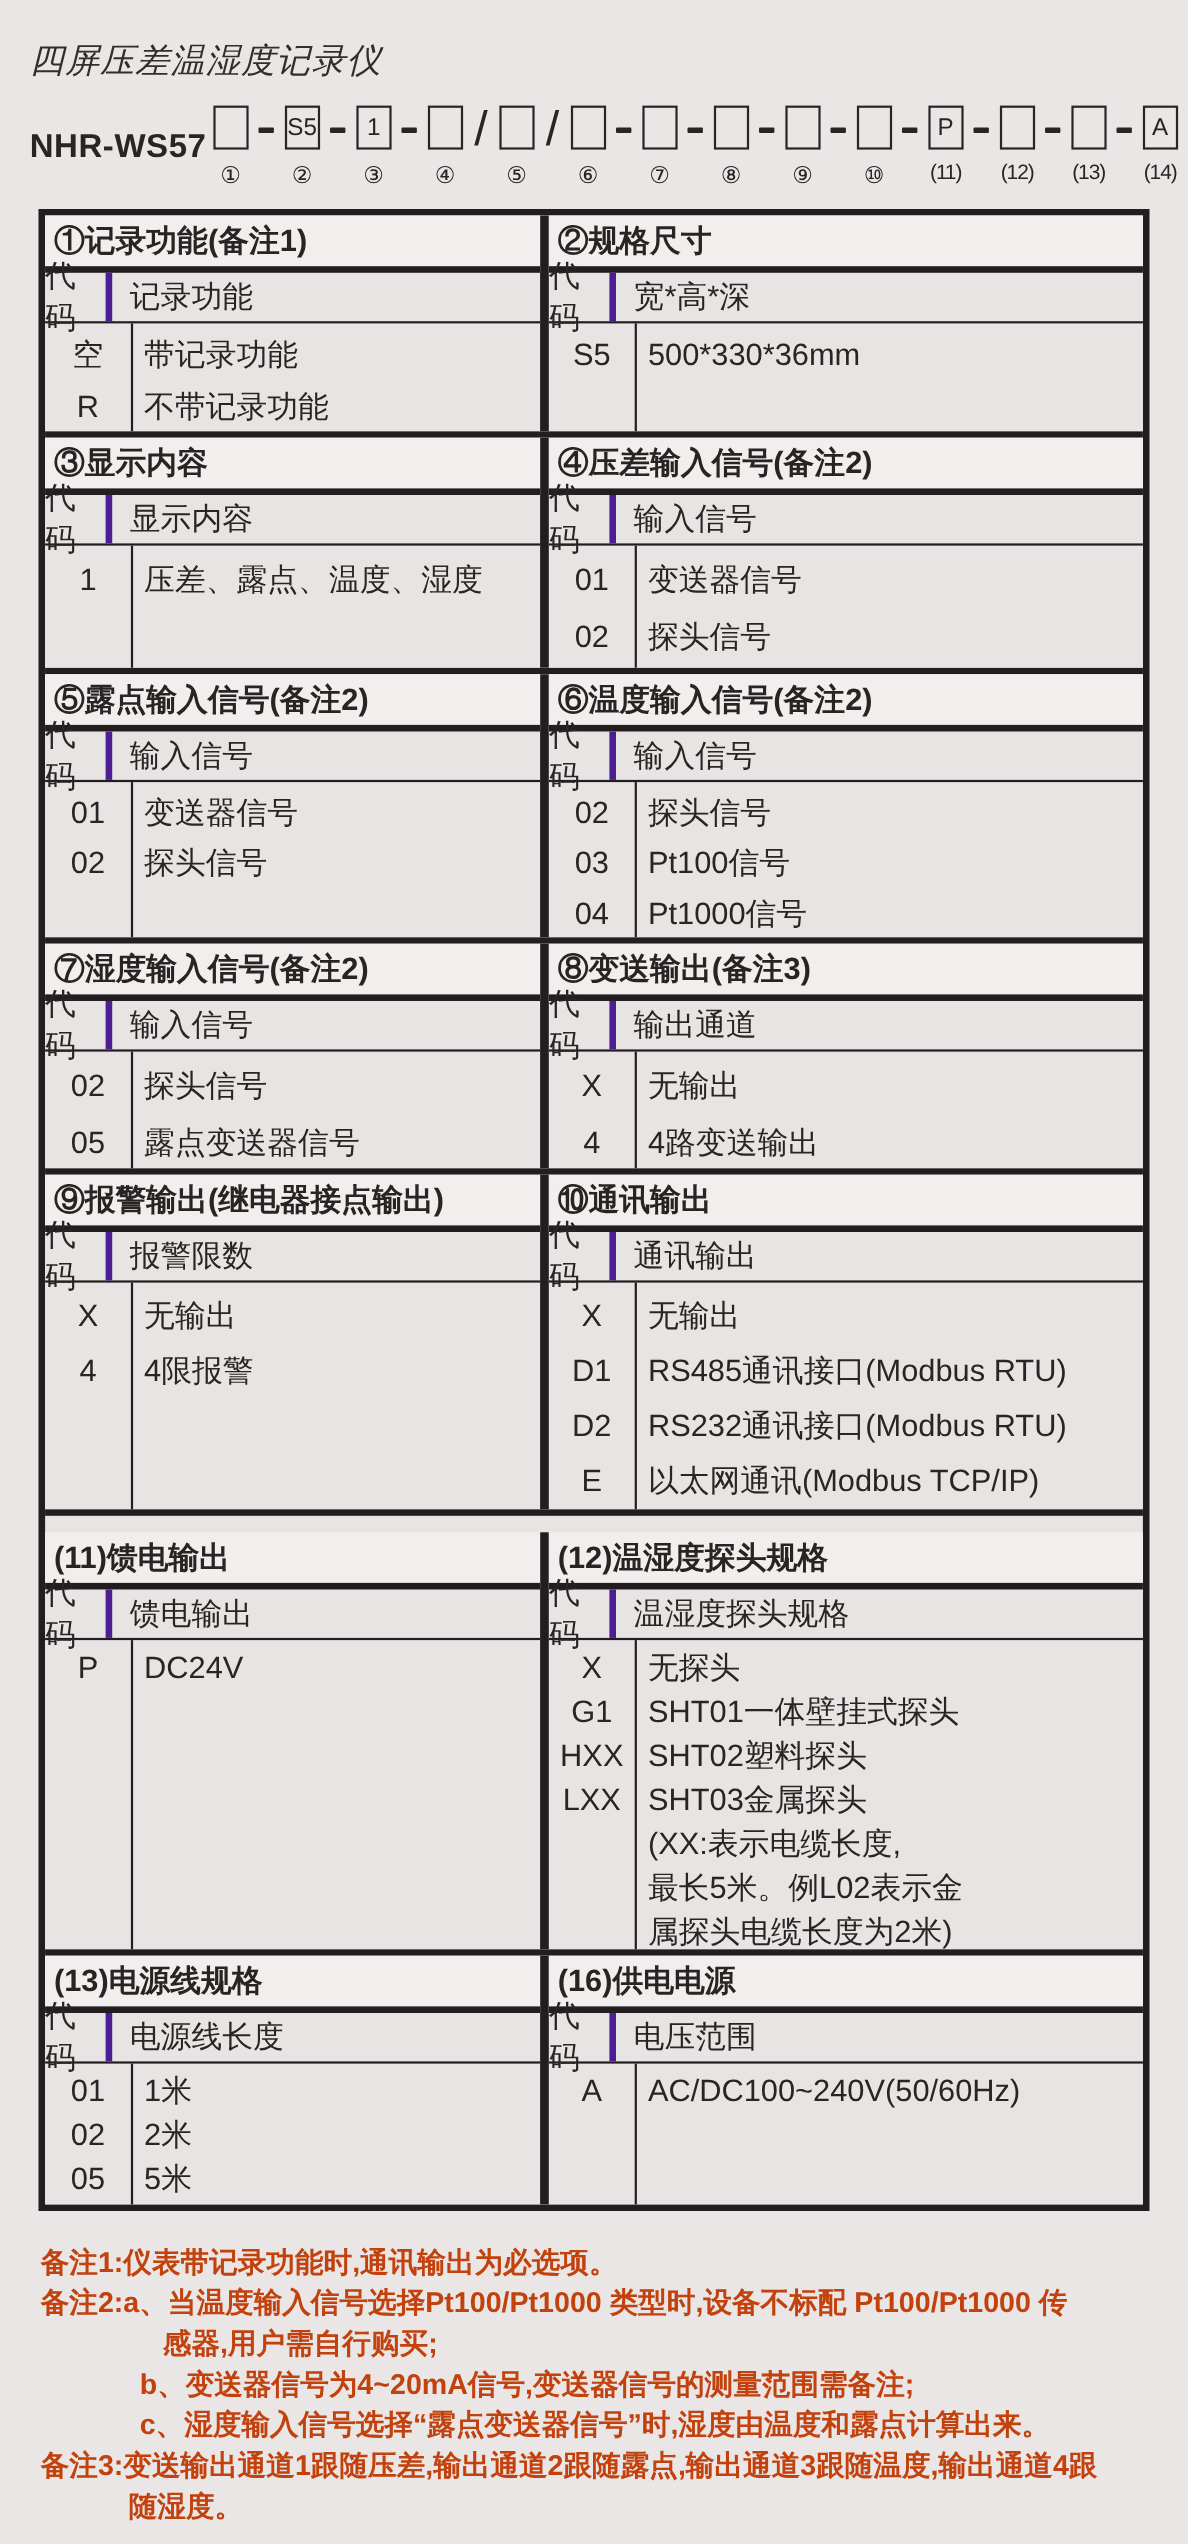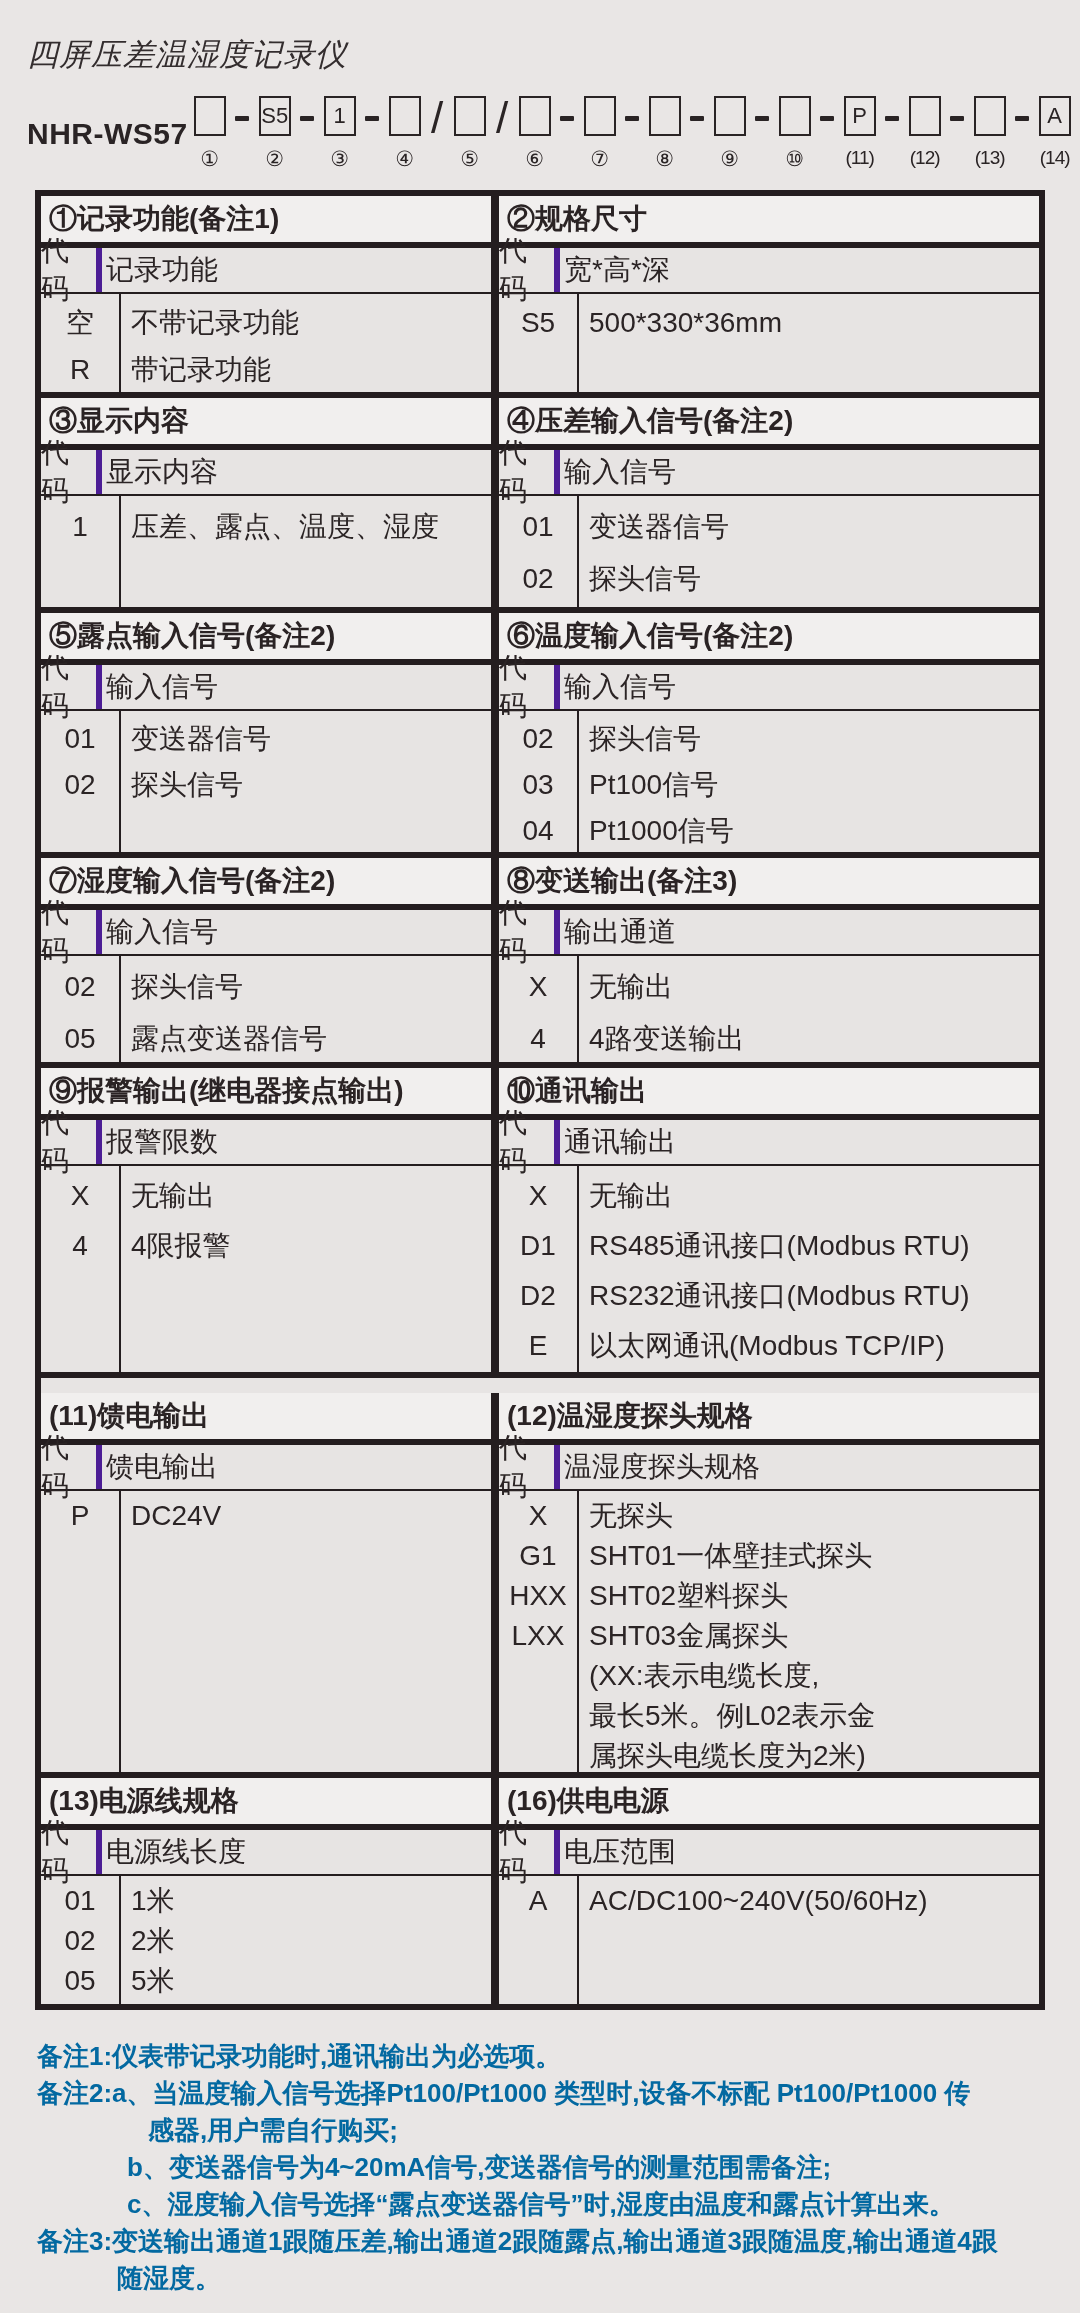--- a/index.html
+++ b/index.html
@@ -58,36 +58,36 @@
   .sec-sub{
     display:flex;height:46px;box-sizing:border-box;
     border-bottom:2px solid #241d1f;
   }
   .cell-code{
     width:61px;box-sizing:border-box;border-right:6px solid #4c1d95;
     display:flex;align-items:center;justify-content:center;
     font-size:28px;font-weight:400;
   }
   .cell-desc{
-    flex:1;display:flex;align-items:center;padding-left:4px;
+    flex:1;display:flex;align-items:center;padding-left:16px;
     font-size:28px;font-weight:400;
   }
   .sec-body{flex:1;display:flex;min-height:0;}
   .body-code{
     width:80px;box-sizing:border-box;border-right:2px solid #241d1f;
     padding-top:5px;
   }
   .body-desc{flex:1;padding-top:5px;}
   .bline{line-height:var(--lh,47px);font-size:28px;font-weight:400;white-space:nowrap;}
   .body-code .bline{text-align:center;}
   .body-desc .bline{padding-left:10px;}
   
   .notes{position:absolute;left:37px;top:2038px;width:1030px;}
   .note-line{
-    font-size:26px;font-weight:700;color:#0369a1;
+    font-size:26px;font-weight:700;color:#c2410c;
     line-height:37px;white-space:nowrap;
   }
 </style>
 </head>
 <body>
 
 <div class="page">
 
   <div class="title">四屏压差温湿度记录仪</div>
 
@@ -196,22 +196,22 @@
         <div class="sec-sub">
           <div class="cell-code">代码</div>
           <div class="cell-desc">记录功能</div>
         </div>
         <div class="sec-body">
           <div class="body-code">
               <div class="bline">空</div>
               <div class="bline">R</div>
             </div>
           <div class="body-desc">
+              <div class="bline">带记录功能</div>
               <div class="bline">不带记录功能</div>
-              <div class="bline">带记录功能</div>
             </div>
         </div>
       </section>
       <section class="half right">
         <div class="sec-header">②规格尺寸</div>
         <div class="sec-sub">
           <div class="cell-code">代码</div>
           <div class="cell-desc">宽*高*深</div>
         </div>
         <div class="sec-body">

